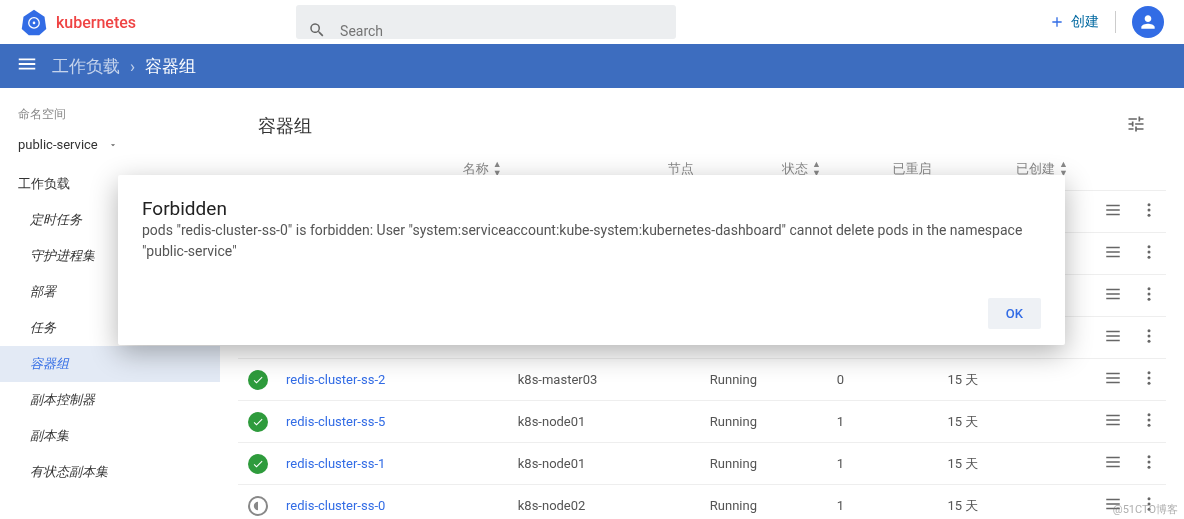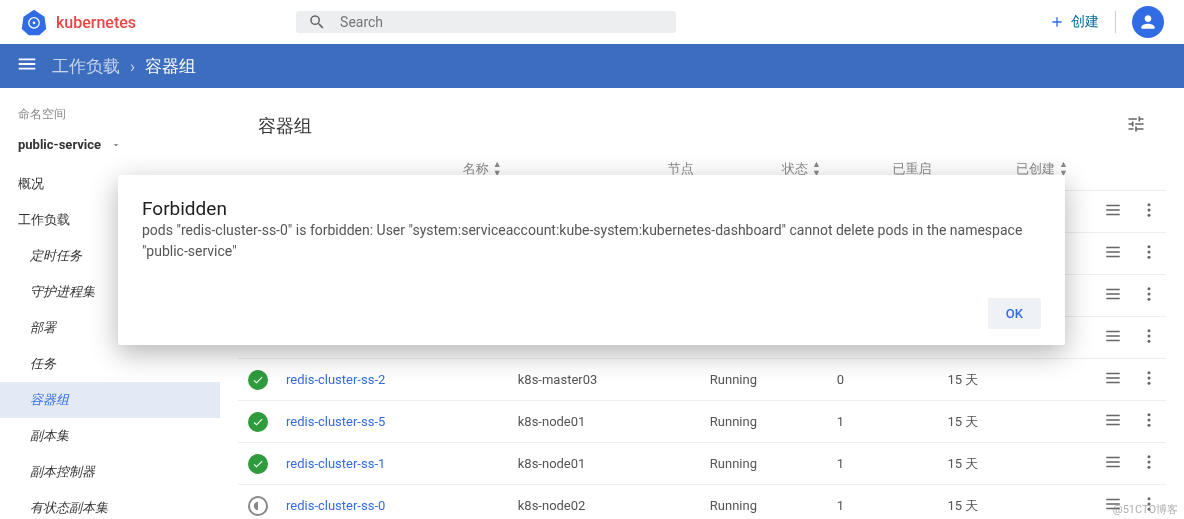--- a/index.html
+++ b/index.html
@@ -2,38 +2,38 @@
 <html><head>
   <meta charset="utf-8">
   <style>
     * { margin: 0; padding: 0; box-sizing: border-box; font-family: Roboto, "Helvetica Neue", Arial, sans-serif; }
     body { background: #fff; width: 1184px; height: 519px; overflow: hidden; position: relative; }
     
     
     .top-header { height: 44px; background: #fff; display: flex; align-items: center; padding: 0 20px; }
     .logo-wrap { display: flex; align-items: center; gap: 8px; color: #ef4444; font-weight: 500; font-size: 16px; }
     .logo-icon { width: 28px; height: 28px; }
-    .search-box { margin-left: 160px; width: 380px; height: 22px; background: #eceef0; border-radius: 3px; display: flex; align-items: center; padding: 0 12px; gap: 14px; }
+    .search-box { margin-left: 160px; width: 380px; height: 34px; background: #eceef0; border-radius: 3px; display: flex; align-items: flex-end; padding: 0 12px; gap: 14px; }
     .search-box input { border: none; background: transparent; outline: none; font-size: 14px; color: #555; flex: 1; }
     .top-right { margin-left: auto; display: flex; align-items: center; gap: 16px; color: #0369a1; font-size: 14px; }
     .create-btn { display: flex; align-items: center; gap: 6px; cursor: pointer; }
     .divider-v { width: 1px; height: 22px; background: #ccc; }
     .avatar { width: 32px; height: 32px; border-radius: 50%; background: #326ce5; display: flex; align-items: center; justify-content: center; color: #fff; }
     
     
     .blue-bar { height: 44px; background: #3d6dbf; display: flex; align-items: center; padding: 0 16px; gap: 14px; color: #fff; }
     .hamburger { cursor: pointer; }
     .breadcrumb { display: flex; align-items: center; gap: 10px; font-size: 17px; }
     .breadcrumb .dim { color: rgba(255,255,255,0.7); }
     
     
     .main-layout { display: flex; height: calc(519px - 88px); }
     .sidebar { width: 220px; padding: 8px 0; font-size: 13px; color: #333; overflow-y: auto; }
     .sidebar-section { padding: 10px 18px 6px; color: #888; font-size: 12px; }
-    .namespace-select { padding: 8px 18px 14px; display: flex; align-items: center; gap: 10px; font-size: 13px; font-weight: 700; cursor: pointer; }
+    .namespace-select { padding: 8px 18px 14px; display: flex; align-items: center; gap: 10px; font-size: 13px; font-weight: 400; cursor: pointer; }
     .sidebar-item { padding: 9px 18px; cursor: pointer; font-size: 13px; }
     .sidebar-item.sub { padding-left: 30px; font-style: italic; }
     .sidebar-item.active { background: #e3eaf5; color: #326ce5; }
     
     
     .content { flex: 1; padding: 12px 18px; }
     .card { background: #fff; }
     .card-header { display: flex; align-items: center; justify-content: space-between; padding: 14px 20px 10px; }
     .card-title { font-size: 18px; color: #333; }
     .filter-icon { color: #666; cursor: pointer; }
@@ -110,30 +110,29 @@
 
 <div class="main-layout">
   <div class="sidebar">
     <div class="sidebar-section">命名空间</div>
     <div class="namespace-select">
       <span>public-service</span>
       <svg width="10" height="10" viewBox="0 0 24 24" fill="#666">
           <path d="M7 10l5 5 5-5z"></path>
         </svg>
     </div>
-    <div class="sidebar-item">概况</div>
     <div class="sidebar-item">工作负载</div>
     <div id="workload-items">
         <div class="sidebar-item sub">定时任务</div>
         <div class="sidebar-item sub">守护进程集</div>
         <div class="sidebar-item sub">部署</div>
         <div class="sidebar-item sub">任务</div>
         <div class="sidebar-item sub active">容器组</div>
+        <div class="sidebar-item sub">副本控制器</div>
         <div class="sidebar-item sub">副本集</div>
-        <div class="sidebar-item sub">副本控制器</div>
         <div class="sidebar-item sub">有状态副本集</div>
       </div>
 
   </div>
 
   <div class="content">
     <div class="card">
       <div class="card-header">
         <div class="card-title">容器组</div>
         <span class="filter-icon">

